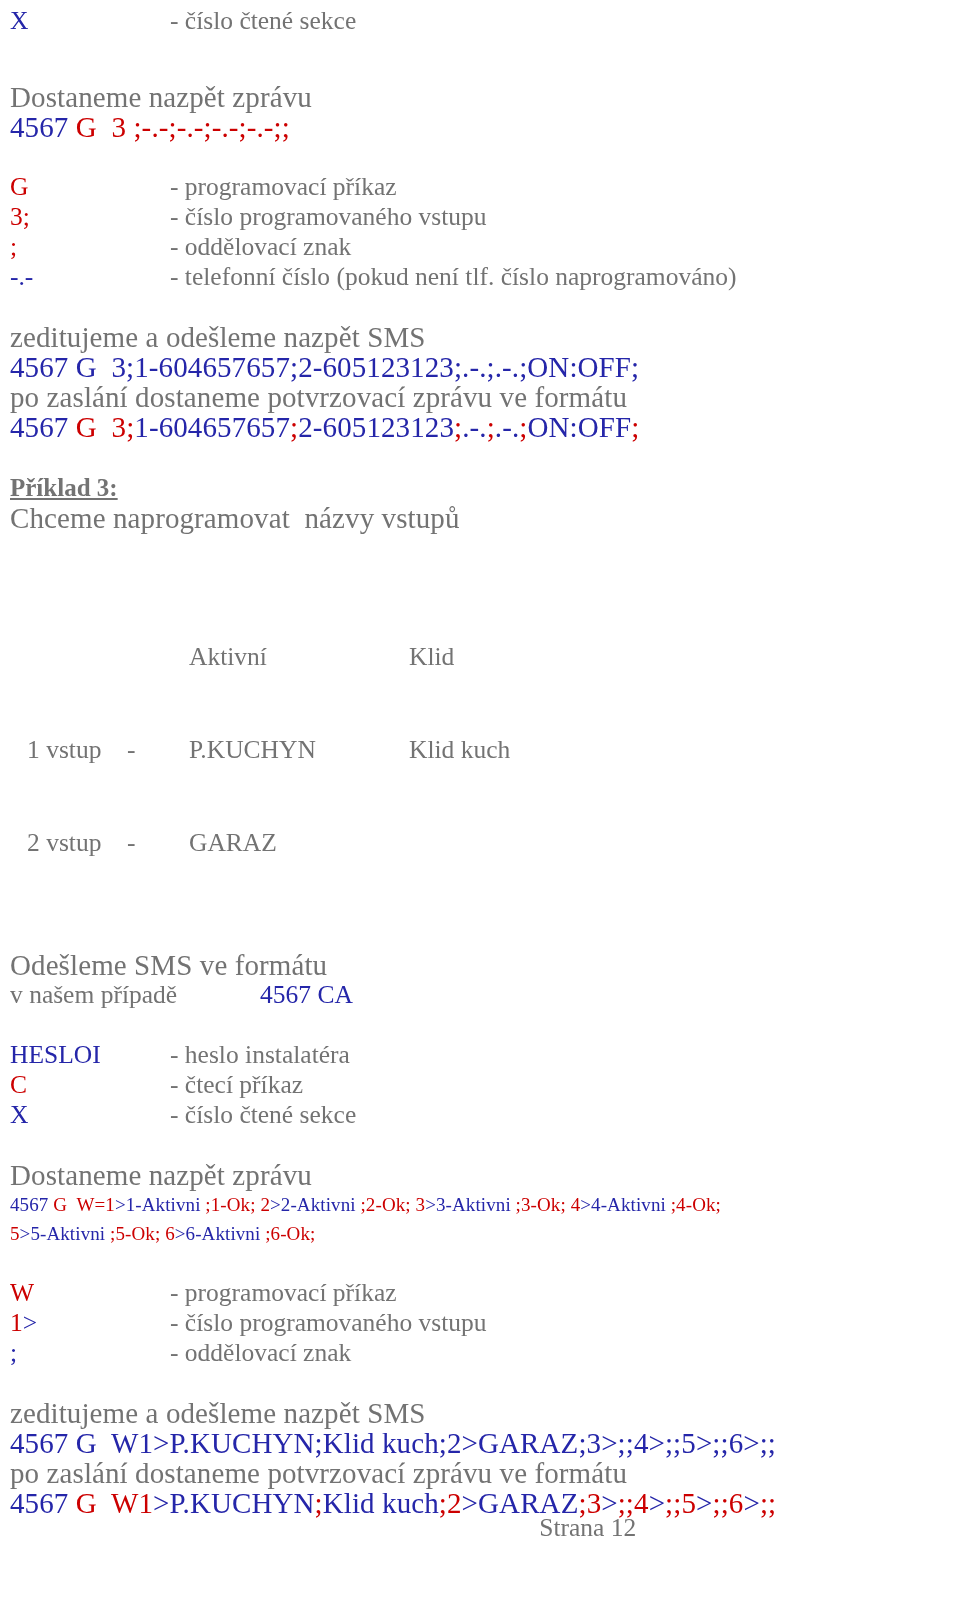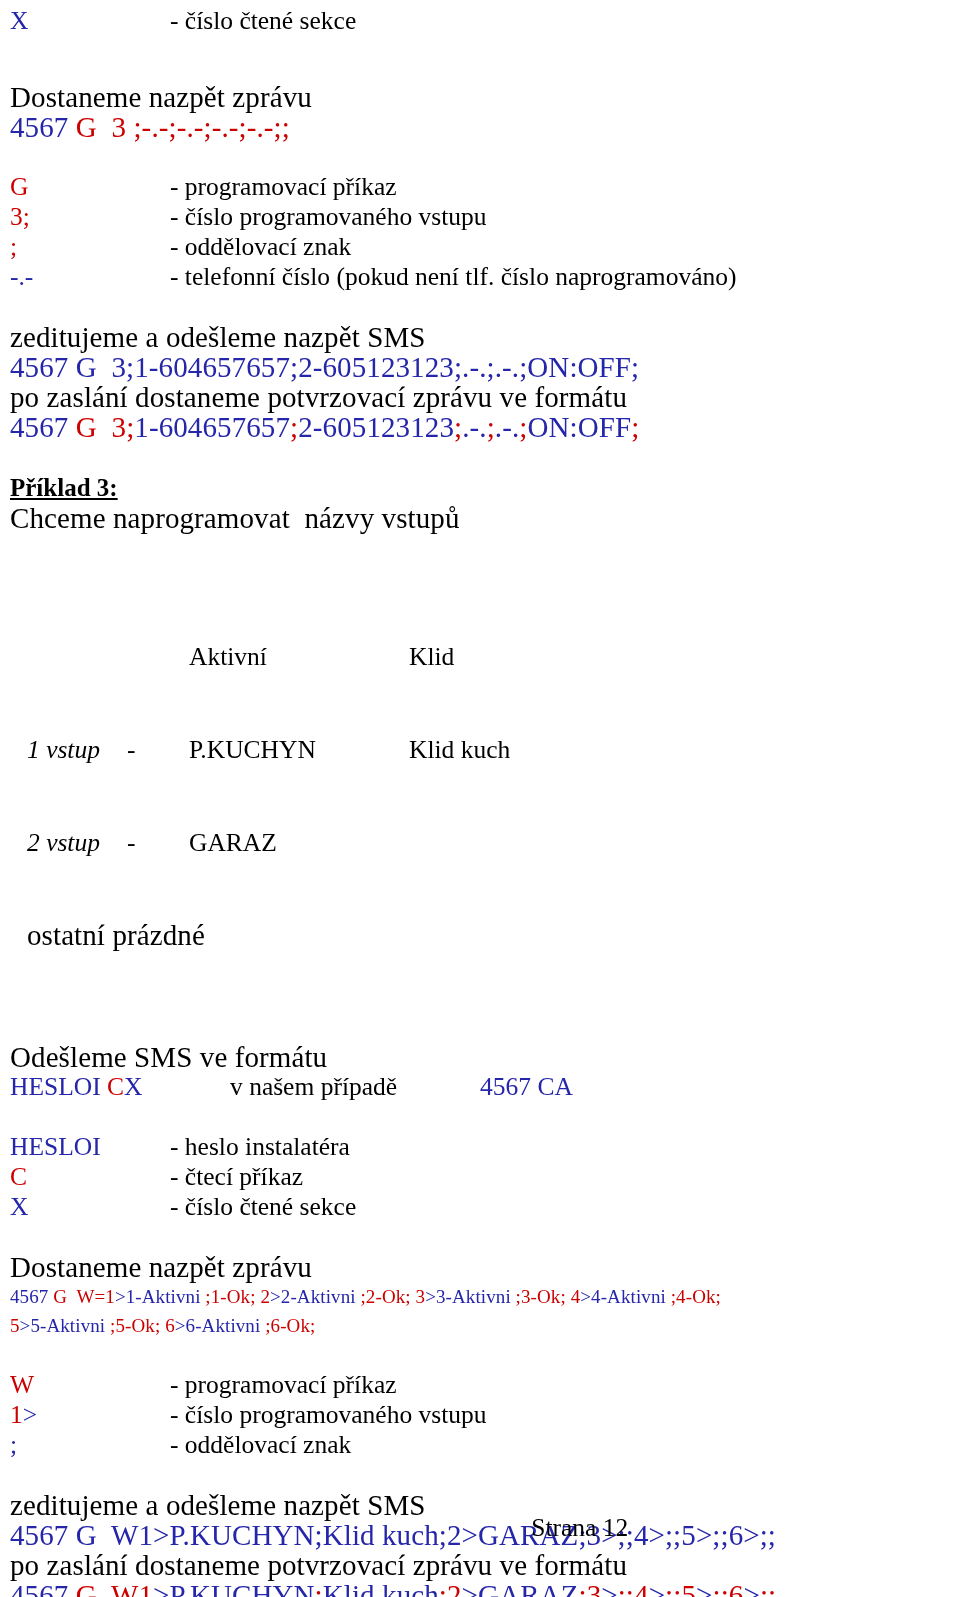--- a/index.html
+++ b/index.html
@@ -39,21 +39,21 @@
   }
   .line.small {
     font-size: 19px;
     line-height: 29px;
   }
   .spacer-m { height: 30px; }
   .spacer-l { height: 46px; }
 
   .blue { color: #2526a9; }
   .red  { color: #cc0000; }
-  .blk  { color: #000000; }
+  .blk  { color: #737373; }
 
   
   .defrow {
     display: flex;
     font-size: 25.5px;
     line-height: 30px;
     white-space: pre;
   }
   .defrow .term {
     width: 160px;
@@ -74,38 +74,38 @@
   }
 
   
   .tbl {
     font-size: 25.5px;
     line-height: 31px;
     white-space: pre;
     margin-left: 17px;
   }
   .tbl .r { display: flex; }
-  .tbl .c-label { width: 100px; flex: 0 0 100px; font-style: italic; }
+  .tbl .c-label { width: 100px; flex: 0 0 100px; }
   .tbl .c-dash  { width: 62px;  flex: 0 0 62px; }
   .tbl .c-act   { width: 220px; flex: 0 0 220px; }
   .tbl .c-klid  { flex: 1 1 auto; }
 
   .sms-row {
     display: flex;
     font-size: 25.5px;
     line-height: 30px;
     white-space: pre;
   }
   .sms-row .a { width: 220px; flex: 0 0 220px; }
   .sms-row .b { width: 250px; flex: 0 0 250px; }
   .sms-row .c { flex: 1 1 auto; }
 
   .footer {
     position: absolute;
-    left: 0;
+    left: 8px;
     bottom: 24px;
     width: 944px;
     text-align: center;
     font-size: 25.5px;
     line-height: 30px;
     white-space: pre;
   }
   .footer .inner { padding-left: 190px; }
 </style>
 </head>
@@ -171,28 +171,26 @@
         <div class="c-dash blk">-</div>
         <div class="c-act blk">P.KUCHYN</div>
         <div class="c-klid blk">Klid kuch</div>
       </div>
       <div class="r">
         <div class="c-label blk">2 vstup</div>
         <div class="c-dash blk">-</div>
         <div class="c-act blk">GARAZ</div>
         <div class="c-klid blk"></div>
       </div>
-      <div class="line blk">ostatní prázdné</div>
     </div>
 
     <div class="spacer-m"></div>
 
     <div class="line blk">Odešleme SMS ve formátu</div>
     <div class="sms-row">
-      <div class="a"><span class="blue">HESLOI</span><span class="blk"> </span><span class="red">C</span><span class="blue">X</span></div>
       <div class="b blk">v našem případě</div>
       <div class="c blue">4567 CA</div>
     </div>
 
     <div class="spacer-m"></div>
 
     <div class="defrow">
       <span class="term blue">HESLOI</span>
       <span class="desc blk">- heslo instalatéra</span>
     </div>

